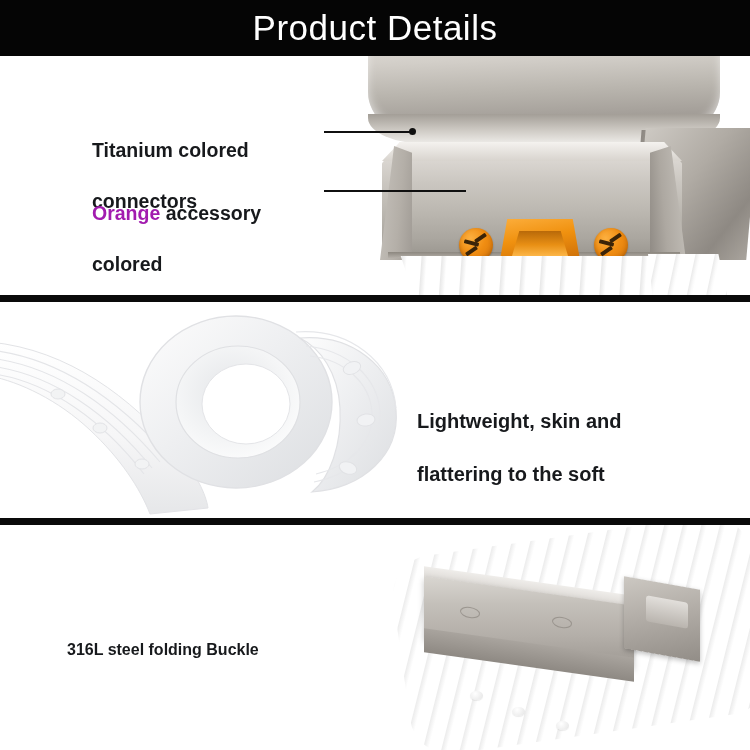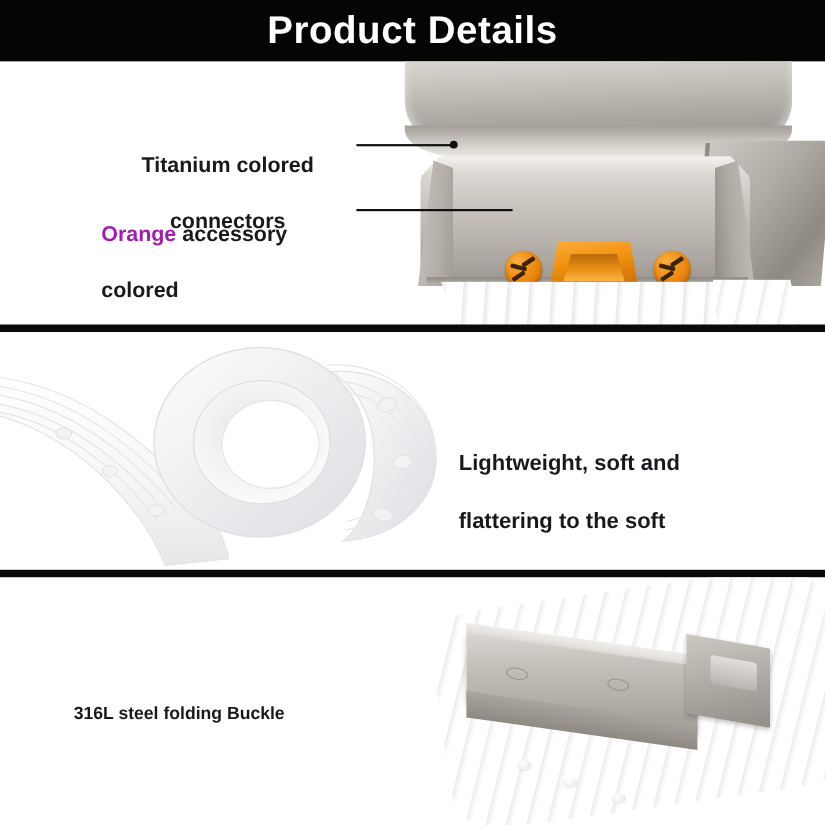--- a/index.html
+++ b/index.html
@@ -26,21 +26,21 @@
     width: 750px;
     height: 56px;
     background: #050505;
     display: flex;
     align-items: center;
     justify-content: center;
   }
   .header-title {
     color: #ffffff;
     font-size: 35px;
-    font-weight: bold;
+    font-weight: normal;
     letter-spacing: 0.5px;
     font-family: "Liberation Sans", sans-serif;
   }
 
   
   .divider {
     position: absolute;
     left: 0;
     width: 750px;
     height: 7px;
@@ -67,21 +67,20 @@
     font-family: "Liberation Sans", sans-serif;
     font-weight: bold;
     color: #17191c;
     line-height: 1.32;
     white-space: pre-line;
   }
   #callout-titanium {
     left: 92px; top: 112px;
     font-size: 19.5px;
     width: 230px;
-    text-align: center;
   }
   #callout-orange {
     left: 92px; top: 175px;
     font-size: 19.5px;
     width: 240px;
   }
   .orange-word { color: #a21caf; }
 
   #callout-lightweight {
     left: 417px; top: 382px;
@@ -423,21 +422,21 @@
         <path d="M 310 54 C 346 58 370 82 372 110 C 374 140 350 164 316 172"></path>
         <path d="M 296 30 C 350 26 392 60 396 106"></path>
       </g>
       <ellipse cx="352" cy="66" rx="9" ry="6" fill="#f1f2f4" stroke="#e1e2e5" transform="rotate(-20 352 66)"></ellipse>
       <ellipse cx="366" cy="118" rx="9" ry="6" fill="#f1f2f4" stroke="#e1e2e5" transform="rotate(-8 366 118)"></ellipse>
       <ellipse cx="348" cy="166" rx="9" ry="6" fill="#f1f2f4" stroke="#e1e2e5" transform="rotate(18 348 166)"></ellipse>
     </svg>
   </div>
 
   <div class="callout" id="callout-lightweight">
-    <span>Lightweight, soft and</span><br>
+    <span>Lightweight, skin and</span><br>
     <span>flattering to the soft</span>
   </div>
 
   <div class="divider" id="divider-2"></div>
 
   <div class="section" id="section-3">
     <div class="buckle-art">
       <div class="strap-s3"></div>
 
       <div class="strap-dot" style="left:470px; top:166px;"></div>

